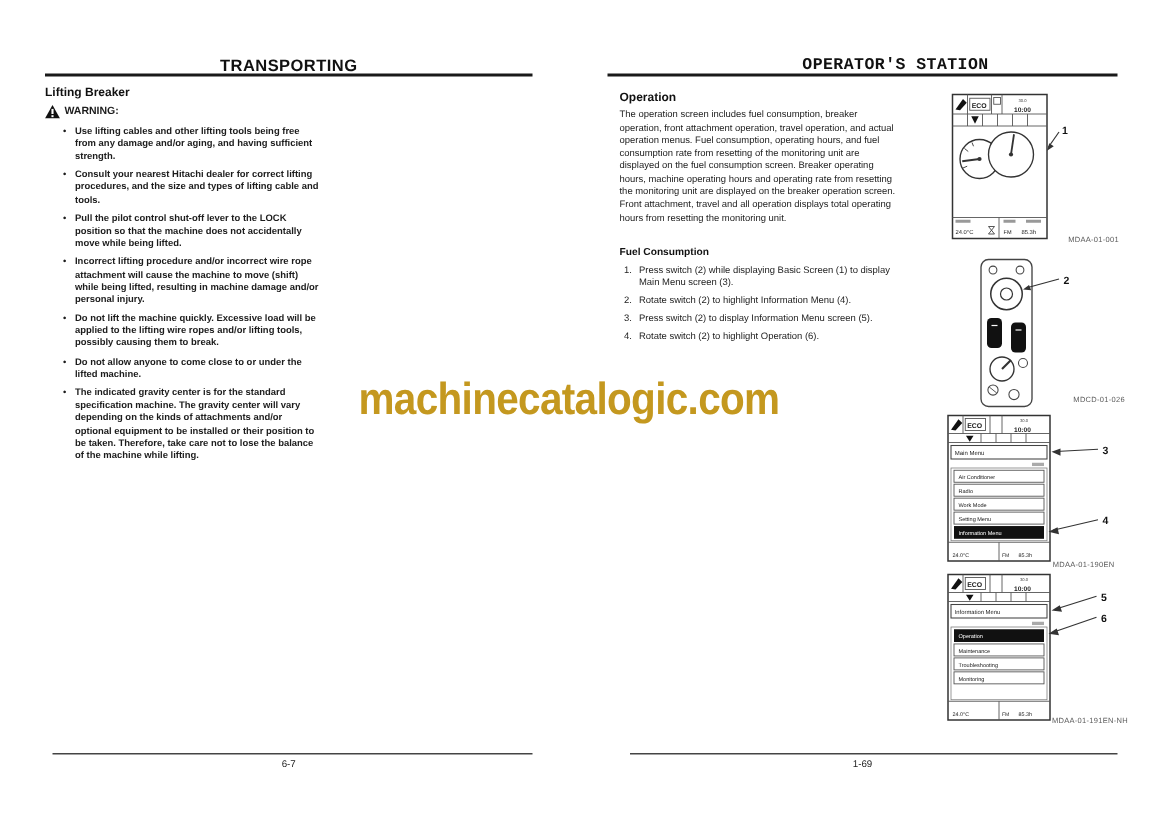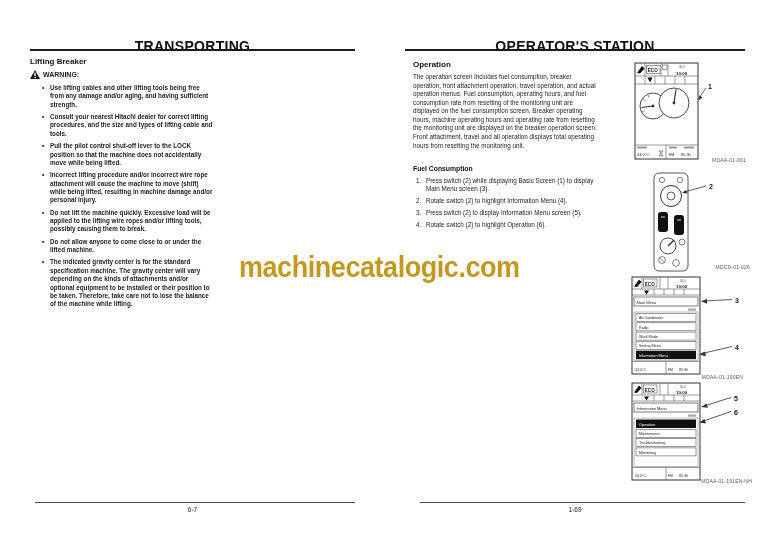--- a/index.html
+++ b/index.html
@@ -1,19 +1,19 @@
 <!DOCTYPE html>
 <html><head>
 <meta charset="utf-8">
 <style>
   html,body{margin:0;padding:0;background:#ffffff;}
   #canvas{position:relative;width:768px;height:543px;background:#ffffff;overflow:hidden;
           font-family:"Liberation Sans", sans-serif;color:#1c1c1c;}
   .abs{position:absolute;}
-  .page-header{font-weight:bold;font-size:14px;letter-spacing:.3px;text-align:center;color:#111;}
+  .page-header{font-weight:bold;font-size:11px;letter-spacing:.3px;text-align:center;color:#111;}
   .header-rule{height:2px;background:#1a1a1a;}
   .sec-title{font-weight:bold;font-size:8px;color:#111;}
   .warn-row{display:flex;align-items:center;gap:3px;}
   .warn-label{font-weight:bold;font-size:7px;}
   .bullets{display:flex;flex-direction:column;gap:4px;width:172px;}
   .bullet{display:flex;font-weight:bold;font-size:6.3px;line-height:1.33;}
   .bullet .bm{width:8px;flex:0 0 8px;}
   .body-text{font-size:6.3px;line-height:1.36;color:#222;}
   .sub-title{font-weight:bold;font-size:6.8px;color:#111;}
   .steps{display:flex;flex-direction:column;gap:3.5px;width:192px;}
@@ -76,21 +76,21 @@
         <span class="bm">•</span>
         <span>The indicated gravity center is for the standard specification machine. The gravity center will vary depending on the kinds of attachments and/or optional equipment to be installed or their position to be taken. Therefore, take care not to lose the balance of the machine while lifting.</span>
       </div>
     </div>
 
     <div class="abs footer-rule" style="left:35px;top:502px;width:320px;"></div>
     <div class="abs page-num" style="left:30px;top:506px;width:325px;">6-7</div>
   </div>
 
   <div>
-    <div class="abs page-header" style="left:405px;top:38px;width:340px;">OPERATOR'S STATION</div>
+    <div class="abs page-header" style="left:427px;top:38px;width:340px;font-family:Liberation Mono, monospace;">OPERATOR'S STATION</div>
     <div class="abs header-rule" style="left:405px;top:49px;width:340px;"></div>
 
     <div class="abs sec-title" style="left:413px;top:60px;">Operation</div>
 
     <div class="abs body-text" style="left:413px;top:73px;width:188px;">The operation screen includes fuel consumption, breaker operation, front attachment operation, travel operation, and actual operation menus. Fuel consumption, operating hours, and fuel consumption rate from resetting of the monitoring unit are displayed on the fuel consumption screen. Breaker operating hours, machine operating hours and operating rate from resetting the monitoring unit are displayed on the breaker operation screen. Front attachment, travel and all operation displays total operating hours from resetting the monitoring unit.</div>
 
     <div class="abs sub-title" style="left:413px;top:165px;">Fuel Consumption</div>
 
     <div class="abs steps" style="left:416px;top:177px;">
       <div class="step">

